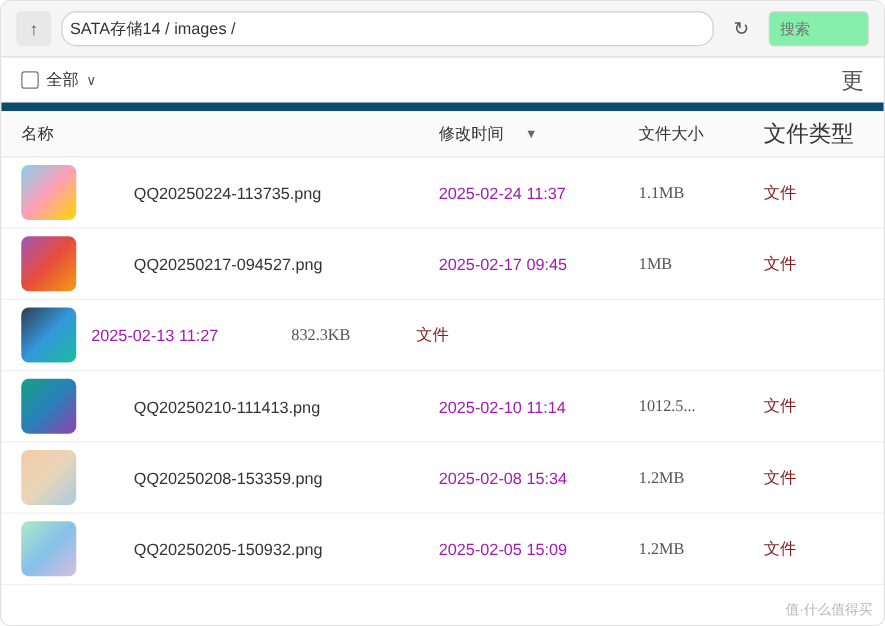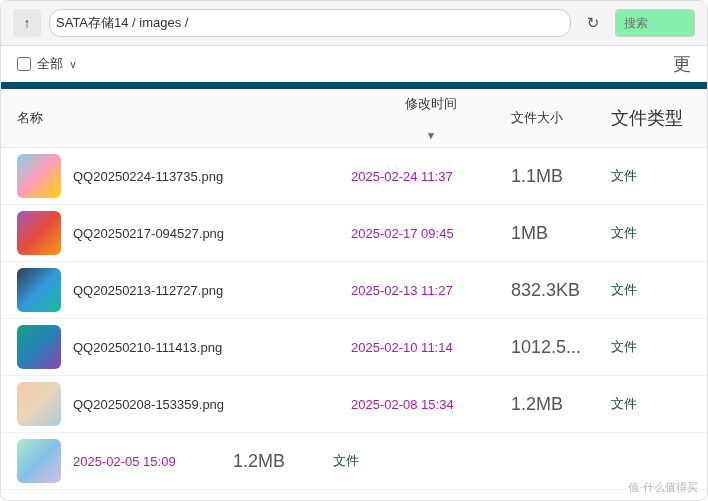--- a/index.html
+++ b/index.html
@@ -96,21 +96,21 @@
 
     
     .table-header {
       display: flex;
       align-items: center;
       padding: 6px 16px;
       border-bottom: 1px solid #e8e8e8;
       background: #fafafa;
     }
     .col-name { flex: 1; font-size: 13px; color: #333; font-weight: 500; }
-    .col-date { width: 160px; font-size: 13px; color: #333; font-weight: 500; display: flex; align-items: center; gap: 17px; flex-direction: column; }
+    .col-date { width: 160px; font-size: 13px; color: #333; font-weight: 500; display: flex; align-items: center; gap: 17px; }
     .col-size { width: 100px; font-size: 13px; color: #333; font-weight: 500; }
     .col-type { width: 80px; font-size: 18px; color: #333; font-weight: 500; }
     .sort-icon { font-size: 10px; color: #666; }
 
     
     .file-list { overflow-y: auto; }
     .file-row {
       display: flex;
       align-items: center;
       padding: 6px 16px;
@@ -120,24 +120,24 @@
     .file-thumb {
       width: 44px; height: 44px;
       border-radius: 6px;
       margin-right: 12px;
       object-fit: cover;
       flex-shrink: 0;
       overflow: hidden;
       display: flex; align-items: center; justify-content: center;
       font-size: 10px;
     }
-    .file-name { flex: 1; font-size: 13px; color: #333; }
+    .file-name { flex: 1; font-size: 13px; color: #333; margin-left: 34px; }
     .file-date { width: 160px; font-size: 13px; color: #a21caf; }
-    .file-size { width: 100px; font-size: 18px; color: #555; }
-    .file-type { width: 80px; font-size: 13px; color: #14532d; }
+    .file-size { width: 100px; font-size: 13px; color: #555; font-family: Liberation Serif, serif; }
+    .file-type { width: 80px; font-size: 13px; color: #7f1d1d; }
 
     
     .thumb-1 { background: linear-gradient(135deg, #87ceeb 0%, #ff9eb5 50%, #ffd700 100%); }
     .thumb-2 { background: linear-gradient(135deg, #9b59b6 0%, #e74c3c 50%, #f39c12 100%); }
     .thumb-3 { background: linear-gradient(135deg, #2c3e50 0%, #3498db 50%, #1abc9c 100%); }
     .thumb-4 { background: linear-gradient(135deg, #16a085 0%, #2980b9 50%, #8e44ad 100%); }
     .thumb-5 { background: linear-gradient(135deg, #f5cba7 0%, #e8d5b7 50%, #a9cce3 100%); }
     .thumb-6 { background: linear-gradient(135deg, #abebc6 0%, #85c1e9 50%, #d7bde2 100%); }
 
     .watermark {
@@ -196,40 +196,40 @@
   </div>
     <div class="file-row">
     <div class="file-thumb thumb-2"></div>
     <div class="file-name">QQ20250217-094527.png</div>
     <div class="file-date">2025-02-17 09:45</div>
     <div class="file-size">1MB</div>
     <div class="file-type">文件</div>
   </div>
     <div class="file-row">
     <div class="file-thumb thumb-3"></div>
-    <div class="file-name">QQ20250213-112727.png</div>
     <div class="file-date">2025-02-13 11:27</div>
     <div class="file-size">832.3KB</div>
     <div class="file-type">文件</div>
   </div>
     <div class="file-row">
     <div class="file-thumb thumb-4"></div>
     <div class="file-name">QQ20250210-111413.png</div>
     <div class="file-date">2025-02-10 11:14</div>
     <div class="file-size">1012.5...</div>
     <div class="file-type">文件</div>
   </div>
     <div class="file-row">
     <div class="file-thumb thumb-5"></div>
     <div class="file-name">QQ20250208-153359.png</div>
     <div class="file-date">2025-02-08 15:34</div>
     <div class="file-size">1.2MB</div>
     <div class="file-type">文件</div>
   </div>
     <div class="file-row">
     <div class="file-thumb thumb-6"></div>
+    <div class="file-name">QQ20250205-150932.png</div>
     <div class="file-date">2025-02-05 15:09</div>
     <div class="file-size">1.2MB</div>
     <div class="file-type">文件</div>
   </div>
   </div>
 
 <div class="watermark">值·什么值得买</div>
 
 </body></html>

